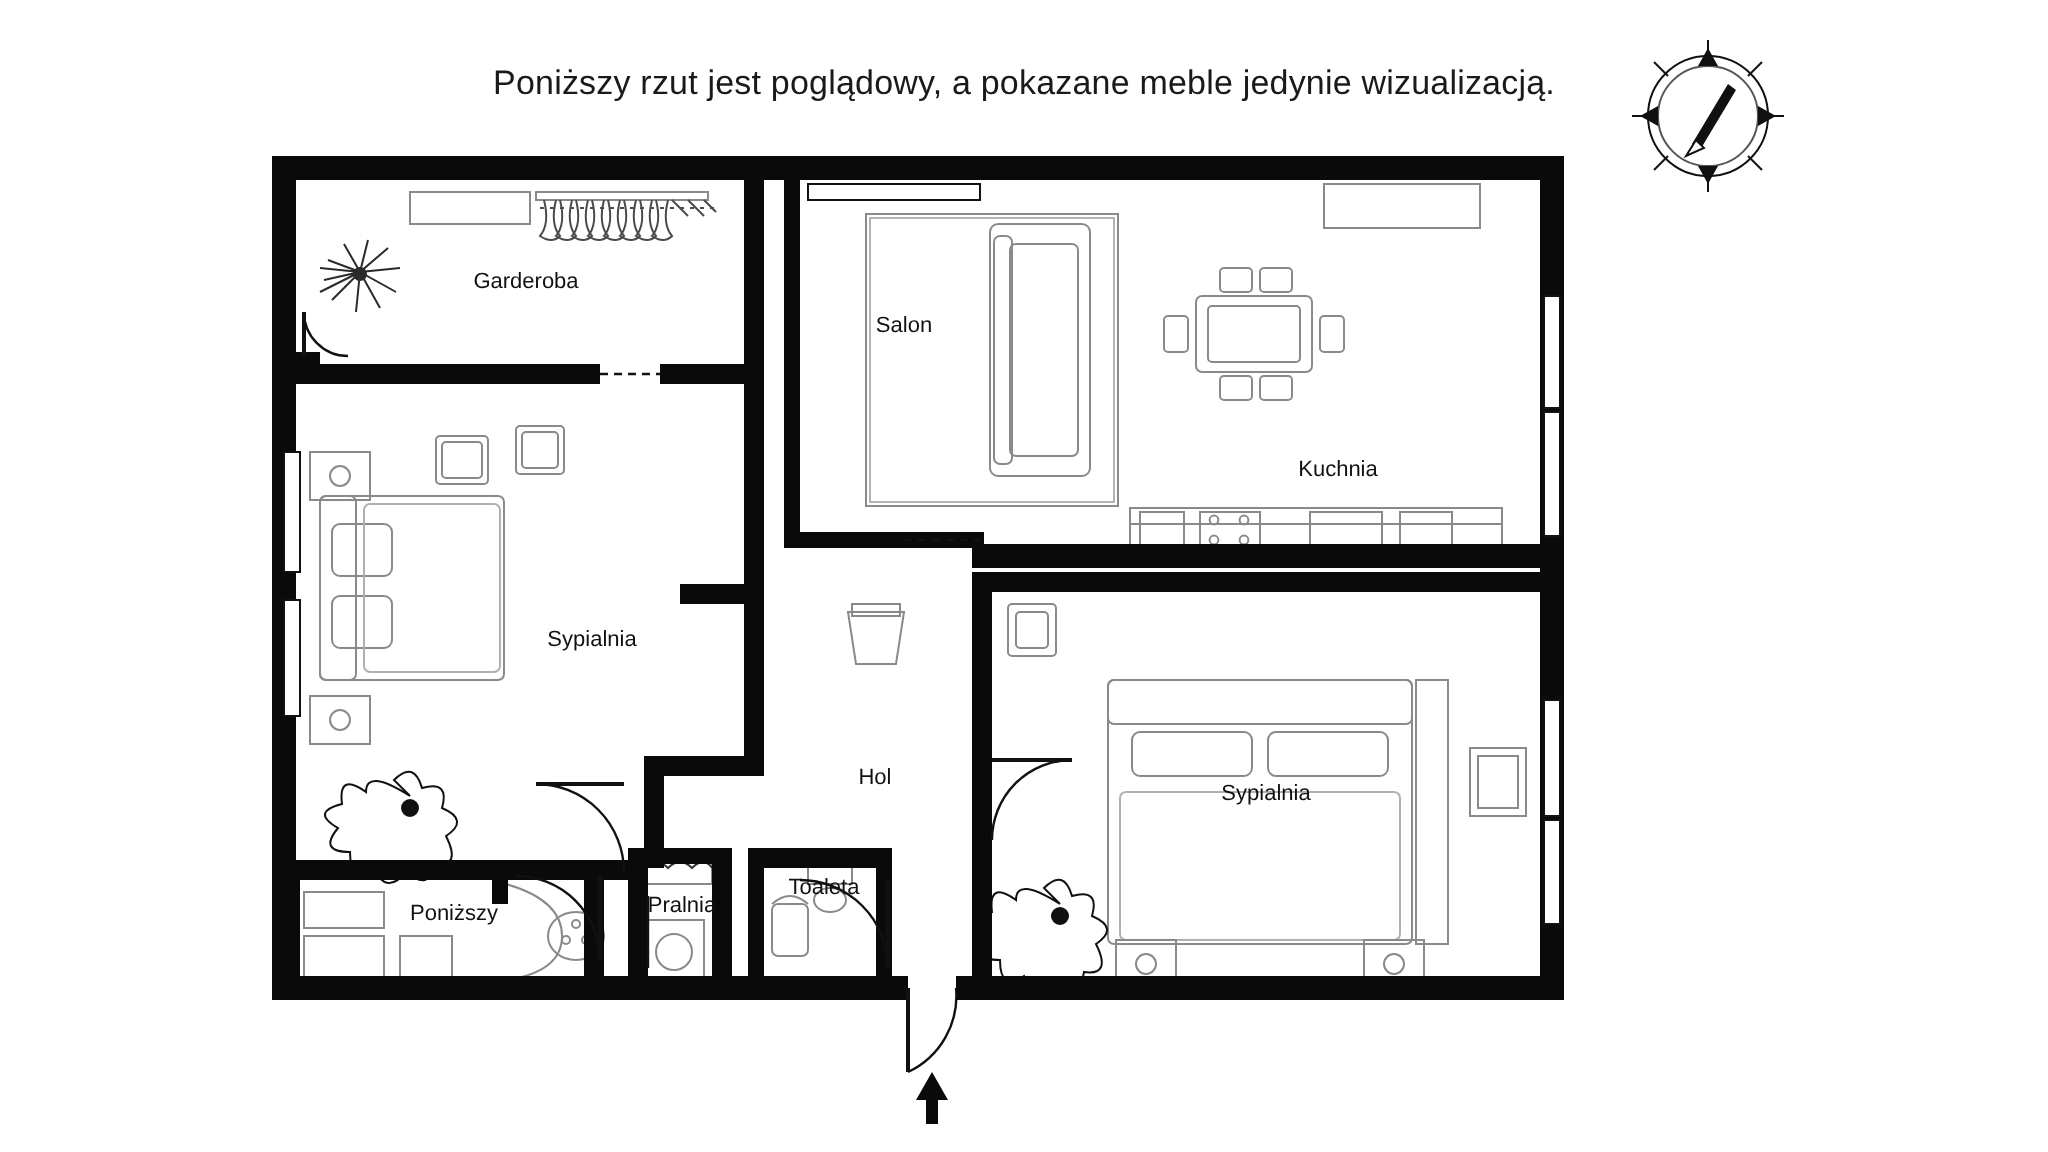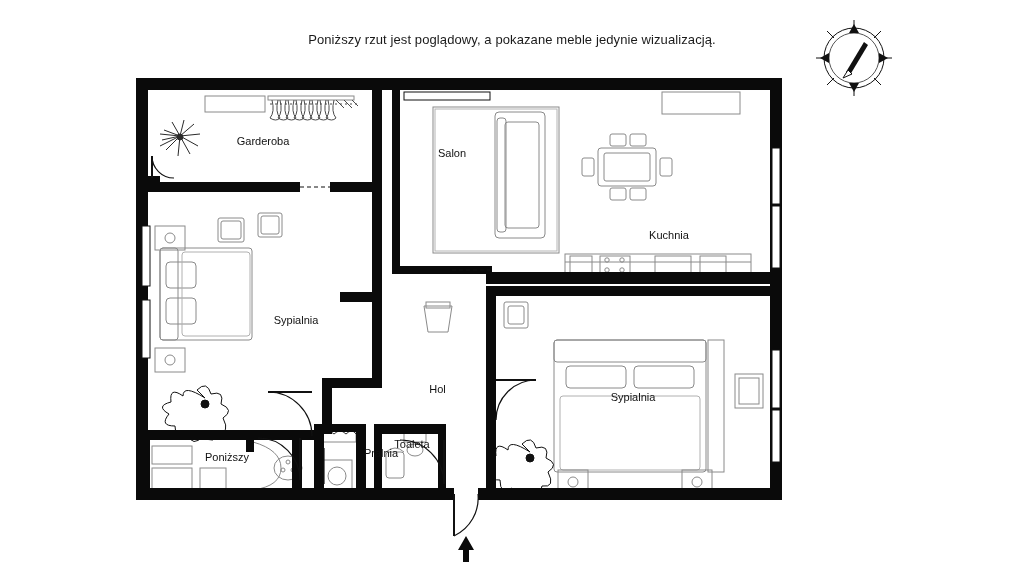--- a/index.html
+++ b/index.html
@@ -14,21 +14,21 @@
     overflow: hidden;
     font-family: "Liberation Sans", sans-serif;
     color: #111;
   }
   #caption {
     position: absolute;
     left: 0;
     top: 32px;
     width: 100%;
     text-align: center;
-    font-size: 13px;
+    font-size: 17px;
     color: #1a1a1a;
     letter-spacing: 0.1px;
   }
   #plan {
     position: absolute;
     left: 0;
     top: 0;
   }
   .room-label {
     position: absolute;
@@ -319,21 +319,21 @@
   </g>
 
   <g>
     <path d="M54 28 L36 58 L40 61 L58 31 Z" fill="#111"></path>
     <path d="M38 56 L33 64 L42 60 Z" fill="#fff" stroke="#111" stroke-width="1"></path>
   </g>
 </svg>
 
 <div id="labels">
     <div class="room-label" style="left: 263px; top: 141px;">Garderoba</div>
-    <div class="room-label" style="left: 452px; top: 153px;">Salon</div>
+    <div class="room-label" style="left: 452px; top: 163px;">Salon</div>
     <div class="room-label" style="left: 655px; top: 235px; padding-left: 28px;">Kuchnia</div>
     <div class="room-label" style="left: 296px; top: 320px;">Sypialnia</div>
     <div class="room-label" style="left: 429px; top: 389px; padding-left: 17px;">Hol</div>
     <div class="room-label" style="left: 633px; top: 397px;">Sypialnia</div>
     <div class="room-label" style="left: 227px; top: 457px;">Poniższy</div>
-    <div class="room-label" style="left: 341px; top: 453px; margin-left: 40px;">Pralnia</div>
+    <div class="room-label" style="left: 341px; top: 453px;">Pralnia</div>
     <div class="room-label" style="left: 412px; top: 444px;">Toaleta</div>
   </div>
 
 </body></html>

